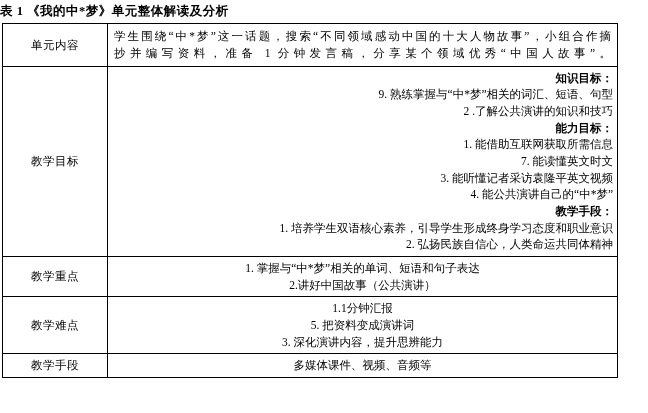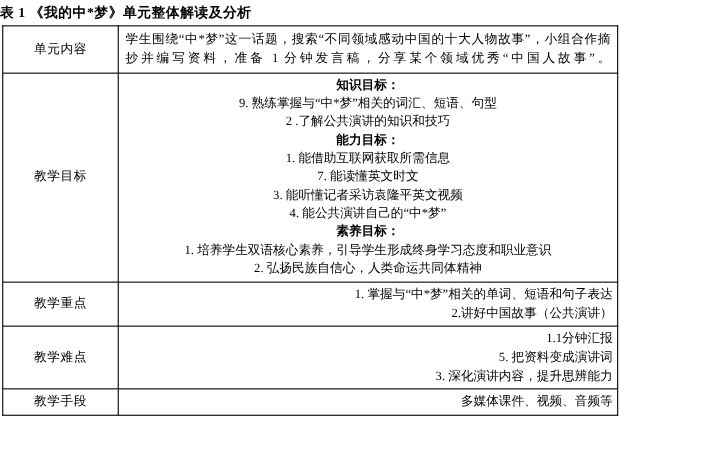--- a/index.html
+++ b/index.html
@@ -24,21 +24,21 @@
     text-align: left;
     font-family: "Liberation Serif", serif;
     font-size: 12.5px;
     font-weight: bold;
     letter-spacing: 0.5px;
     padding: 3px 0 4px 0;
     line-height: 1.3;
   }
   table.unit-table {
     border-collapse: collapse;
-    width: 560px;
+    width: 616px;
     margin: 0 2px;
     table-layout: fixed;
   }
   table.unit-table td {
     border: 1px solid #000000;
     vertical-align: middle;
     font-size: 11.5px;
     line-height: 1.45;
     padding: 3px 4px;
   }
@@ -53,27 +53,26 @@
   }
   td.content-cell.justified {
     text-align: justify;
     text-align-last: justify;
     padding: 4px 6px;
     margin-top: 22px;
   }
   .line {
     display: block;
     white-space: pre-wrap;
-    text-align: right;
   }
   .bold-line {
     font-weight: bold;
   }
   .goals-block .line {
-    text-align: center;
+    text-align: right;
   }
 </style>
 </head>
 <body>
 
 <div class="page">
 
   <div class="table-caption">表 1 《我的中*梦》单元整体解读及分析</div>
 
   <table class="unit-table">
@@ -91,21 +90,21 @@
         <td class="label-cell">教学目标</td>
         <td class="content-cell goals-block">
           <span class="line bold-line">知识目标：</span>
           <span class="line">9. 熟练掌握与“中*梦”相关的词汇、短语、句型</span>
           <span class="line">2 .了解公共演讲的知识和技巧</span>
           <span class="line bold-line">能力目标：</span>
           <span class="line">1. 能借助互联网获取所需信息</span>
           <span class="line">7. 能读懂英文时文</span>
           <span class="line">3. 能听懂记者采访袁隆平英文视频</span>
           <span class="line">4. 能公共演讲自己的“中*梦”</span>
-          <span class="line bold-line">素养目标：</span>
+          <span class="line bold-line">教学手段：</span>
           <span class="line">1. 培养学生双语核心素养，引导学生形成终身学习态度和职业意识</span>
           <span class="line">2. 弘扬民族自信心，人类命运共同体精神</span>
         </td>
       </tr>
 
       <tr>
         <td class="label-cell">教学重点</td>
         <td class="content-cell">
           <span class="line">1. 掌握与“中*梦”相关的单词、短语和句子表达</span>
           <span class="line">2.讲好中国故事（公共演讲）</span>

